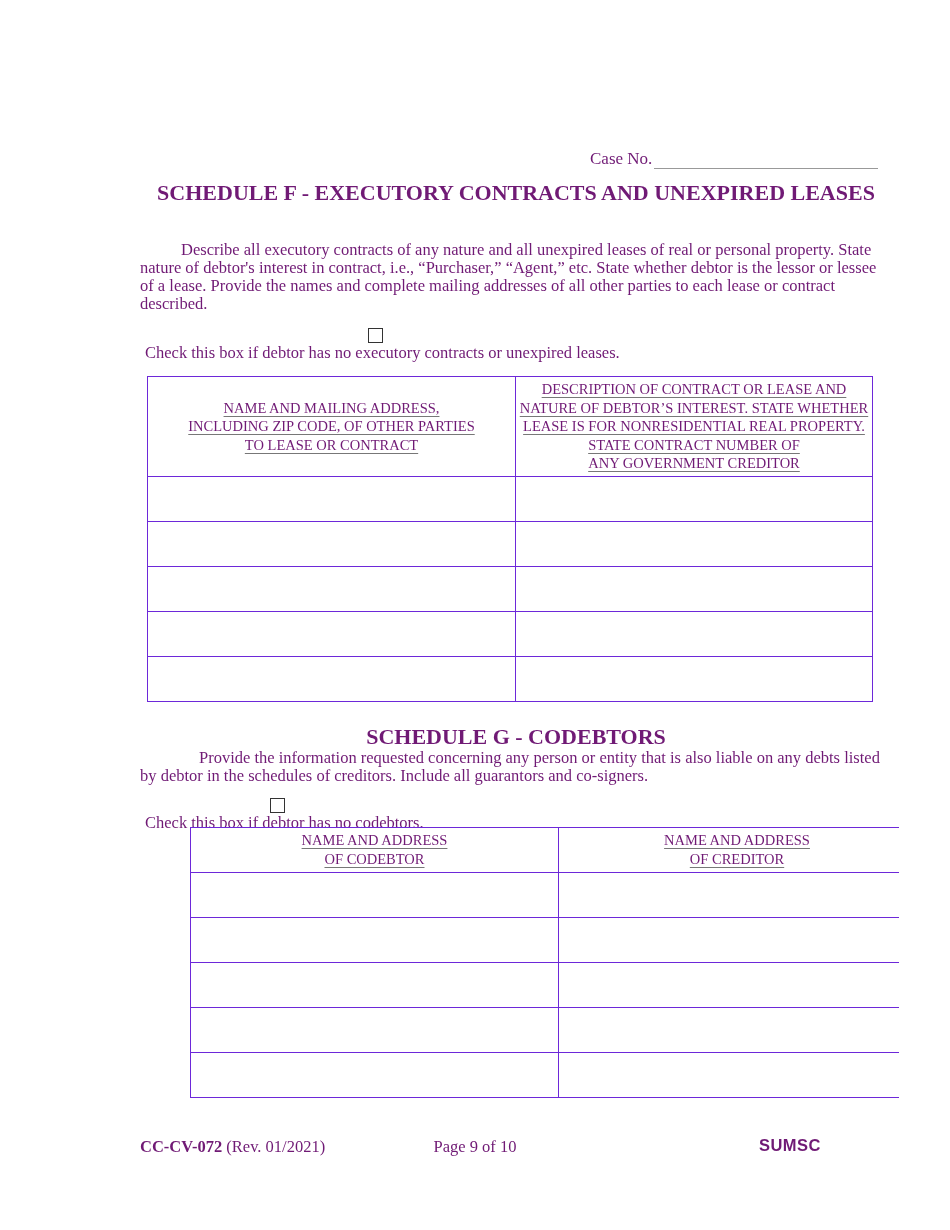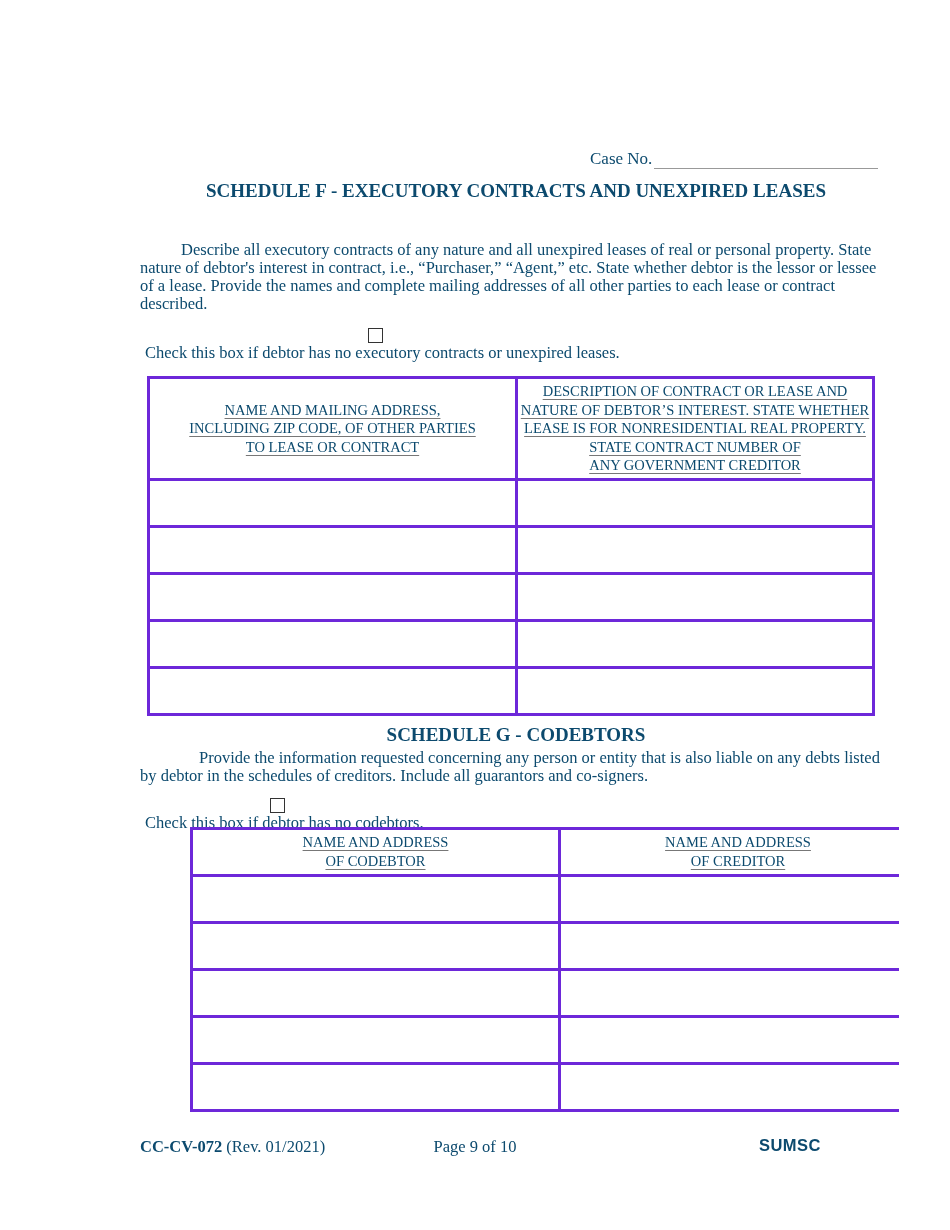--- a/index.html
+++ b/index.html
@@ -1,21 +1,21 @@
 <!DOCTYPE html>
 <html><head>
 <meta charset="utf-8">
 <style>
   html, body { margin: 0; padding: 0; background: #ffffff; }
   .page {
     position: relative;
     width: 899px;
     height: 1230px;
     background: #ffffff;
-    color: #0c4a6e;
+    color: #701a75;
     font-family: "Liberation Serif", serif;
     overflow: hidden;
   }
   
   .case-line {
     position: absolute;
     top: 147px; left: 590px; width: 288px; height: 22px;
     font-size: 17px;
     display: flex; align-items: flex-end;
   }
@@ -24,21 +24,21 @@
     flex: 1; margin-left: 2px;
     border-bottom: 1px solid #999999;
     height: 19px;
   }
   
   .section-title {
     position: absolute;
     left: 140px; width: 752px;
     text-align: center;
     font-weight: bold;
-    font-size: 19px;
+    font-size: 22px;
   }
   .title-f { top: 180px; }
   .title-g { top: 724px; }
   
   .instructions {
     position: absolute;
     left: 140px; width: 752px;
     font-size: 16.5px;
     line-height: 18px;
     text-align: left;
@@ -66,21 +66,21 @@
   table.form-table {
     position: absolute;
     left: 147px;
     width: 725px;
     border-collapse: collapse;
     table-layout: fixed;
   }
   .table-f { top: 376px; }
   .table-g { top: 827px; margin-left: 43px; }
   table.form-table th, table.form-table td {
-    border: 3px solid #6d28d9;
+    border: 1px solid #6d28d9;
     padding: 0;
   }
   table.form-table col.c1 { width: 368px; }
   table.form-table col.c2 { width: 357px; }
   table.form-table th {
     font-weight: normal;
     font-size: 14.5px;
     line-height: 18.6px;
     text-align: center;
     vertical-align: middle;

